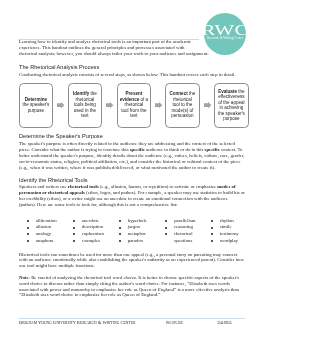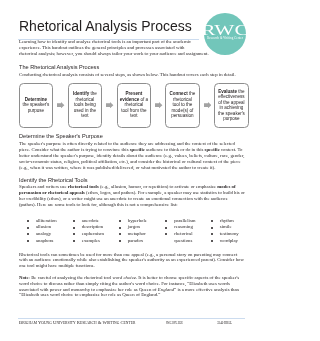--- a/index.html
+++ b/index.html
@@ -35,21 +35,20 @@
   .bul:before{content:"";position:absolute;left:0px;top:2.4px;width:2px;height:2px;border-radius:50%;background:#231f20;}
 
   .footer-rule{position:absolute;left:18.1px;top:318.4px;width:226.7px;height:1.1px;background:#ccdcef;}
   .footer{position:absolute;font-size:4.3px;line-height:5px;color:#231f20;white-space:nowrap;transform-origin:0 50%;}
   .footer .sc{font-size:0.78em;}
 </style>
 </head>
 <body>
 
 <div class="page">
-  <div class="title">Rhetorical Analysis Process</div>
 
   <div class="logo">
     <div class="logo-main">RWC</div>
     <div class="logo-sub">Research &amp; Writing Center</div>
   </div>
 
   <div class="rule"></div>
 
   <div class="body-text" id="intro" style="top:39.4px;"><span class="spacer"></span><span>Learning how to identify and analyze rhetorical tools is an important part of the academic experience. This handout outlines the general principles and processes associated with rhetorical analysis; however, you should always tailor your work to your audience and assignment.</span></div>
 

